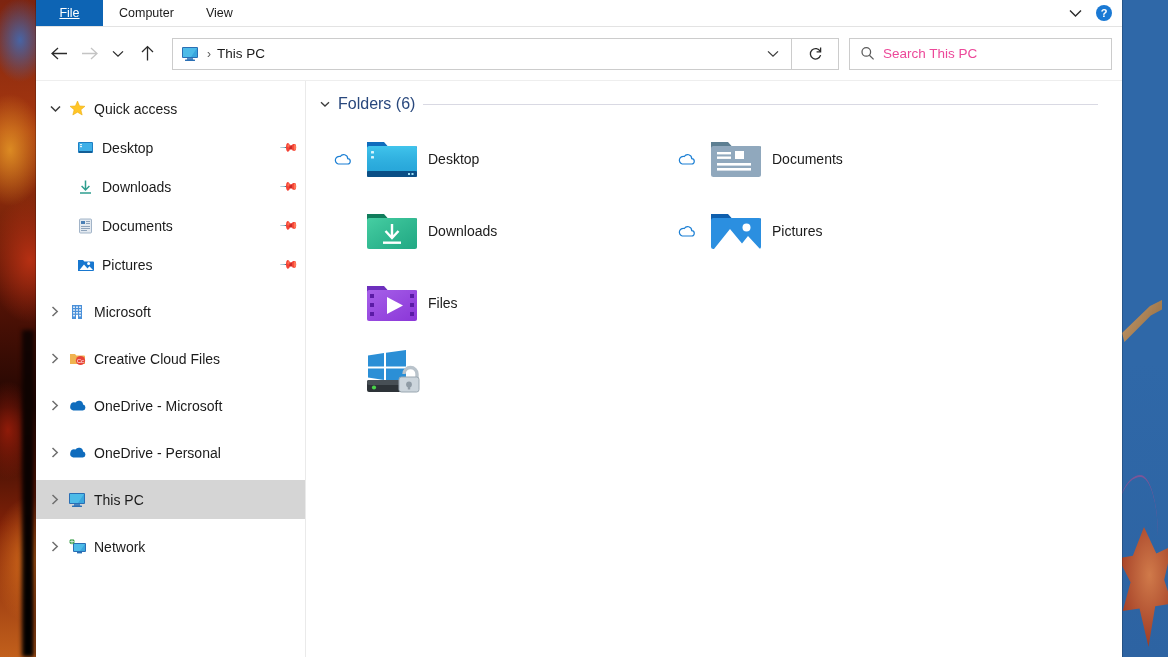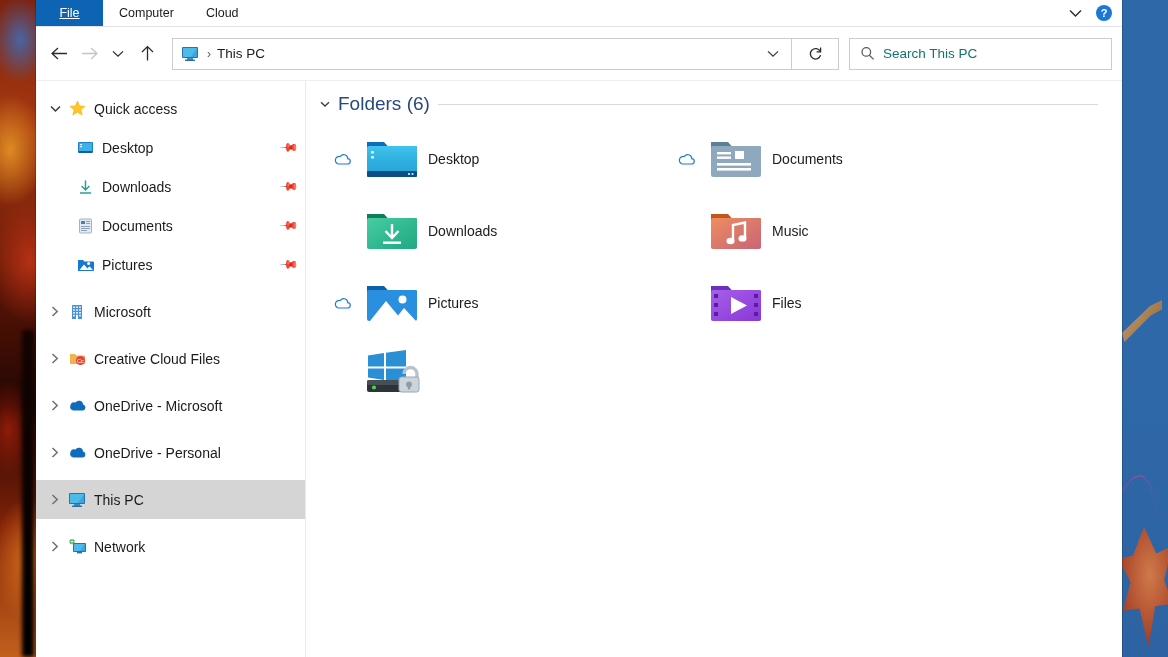--- a/index.html
+++ b/index.html
@@ -104,21 +104,21 @@
   #refreshbtn {
     width:46px; height:30px; border:1px solid #cccccc; border-left:none;
     background:#fff; display:flex; align-items:center; justify-content:center;
     font-size:14px; color:#2b2b2b;
   }
   #searchbox {
     flex:1 1 auto; height:30px; margin-left:10px;
     border:1px solid #cccccc; background:#ffffff;
     display:flex; align-items:center; gap:8px; padding:0 10px;
   }
-  #searchbox .ph { font-size:13.5px; color:#0f766e; }
+  #searchbox .ph { font-size:13.5px; color:#ec4899; }
   
   #body { flex:1 1 auto; display:flex; min-height:0; }
   #sidebar {
     width:269px; min-width:269px; background:#ffffff;
     border-right:1px solid #eaeaea; padding-top:8px;
     overflow:hidden; position:relative;
   }
   .navitem {
     height:39px; display:flex; align-items:center;
     font-size:14px; color:#1b1b1b; padding-right:8px; position:relative;
@@ -136,21 +136,21 @@
   .navlabel { white-space:nowrap;text-align:right; }
   .navitem.child { padding-left:38px; }
   .pin { margin-left:auto; color:#8b8b8b; font-size:12px; transform:rotate(45deg); }
   
   #content { flex:1 1 auto; background:#ffffff; padding:0 0 0 14px; overflow:hidden; }
   .grouphdr {
     display:flex; align-items:center; gap:8px;
     height:30px; margin-top:8px; padding-right:24px;
   }
   .grouphdr .gchev { font-size:11px; color:#3c3c3c; width:10px; }
-  .grouphdr .gtitle { font-size:19px; color:#29487d; white-space:nowrap; }
+  .grouphdr .gtitle { font-size:16px; color:#29487d; white-space:nowrap; }
   .grouphdr .gline { flex:1 1 auto; height:1px; background:#d9d9e3; }
   .tilegrid { display:flex; flex-wrap:wrap; padding-top:4px; }
   .tile {
     width:344px; height:72px; display:flex; align-items:center; gap:0;
   }
   .cloudslot { width:44px; min-width:44px; display:flex; align-items:center; justify-content:center; }
   .ficon { width:56px; min-width:56px; height:56px; display:flex; align-items:center; justify-content:center; }
   .flabel { font-size:14px; color:#1b1b1b; margin-left:8px; }
   
   .drivetile { display:flex; align-items:flex-start; padding-top:6px; }
@@ -178,21 +178,21 @@
 <div id="explorer">
 
   <div id="ribbon">
     <div class="tab file">
       <span>File</span>
     </div>
     <div class="tab">
       <span>Computer</span>
     </div>
     <div class="tab">
-      <span>Cloud</span>
+      <span>View</span>
     </div>
     <div class="ribbon-right">
       <div class="chev-btn">
         <svg width="13" height="9" viewBox="0 0 13 9">
           <path d="M1 1.5 L6.5 7 L12 1.5" fill="none" stroke="#2b2b2b" stroke-width="1.4"></path>
         </svg>
       </div>
       <div class="help-btn">
         <span>?</span>
       </div>
@@ -509,40 +509,20 @@
                     <stop offset="1" stop-color="#0f8a6a" stop-opacity=".4"></stop>
               </linearGradient>
                 </defs>
               <path d="M27 15 V28 M20.5 22 L27 29 L33.5 22" fill="none" stroke="#ffffff" stroke-width="2.4"></path>
               <rect x="18" y="32.5" width="18" height="2.4" fill="#ffffff"></rect>
             </svg>
           </span>
           <span class="flabel">Downloads</span>
         </div>
 
-        <div class="tile">
-          <span class="cloudslot"></span>
-          <span class="ficon">
-            <svg width="54" height="44" viewBox="0 0 54 44">
-              <path d="M2 5 h17 l4 4.5 H52 v3 H2 Z" fill="#c2561a"></path>
-              <rect x="2" y="9" width="50" height="31" rx="2.5" fill="#e8724a"></rect>
-              <rect x="2" y="9" width="50" height="31" rx="2.5" fill="url(#mgrad)"></rect>
-              <defs>
-                  <linearGradient id="mgrad" x1="0" y1="0" x2="1" y2="1">
-                <stop offset="0" stop-color="#f2a06e" stop-opacity=".6"></stop>
-                    <stop offset="1" stop-color="#b05a9a" stop-opacity=".55"></stop>
-              </linearGradient>
-                </defs>
-              <path d="M24 32 V16 L36 13.5 V29" fill="none" stroke="#ffffff" stroke-width="2.4"></path>
-              <ellipse cx="21.5" cy="32" rx="4" ry="3.2" fill="#ffffff"></ellipse>
-              <ellipse cx="33.5" cy="29.4" rx="4" ry="3.2" fill="#ffffff"></ellipse>
-            </svg>
-          </span>
-          <span class="flabel">Music</span>
-        </div>
 
         <div class="tile">
           <span class="cloudslot">
             <svg width="19" height="13" viewBox="0 0 19 13">
               <path d="M5.2 11 h9.2 a2.7 2.7 0 0 0 .3-5.4 A4 4 0 0 0 7.3 3.5 A3.4 3.4 0 0 0 5.2 11 Z" fill="none" stroke="#1b7fd4" stroke-width="1.2"></path>
             </svg>
           </span>
           <span class="ficon">
             <svg width="54" height="44" viewBox="0 0 54 44">
               <path d="M2 5 h17 l4 4.5 H52 v3 H2 Z" fill="#0f5fad"></path>

